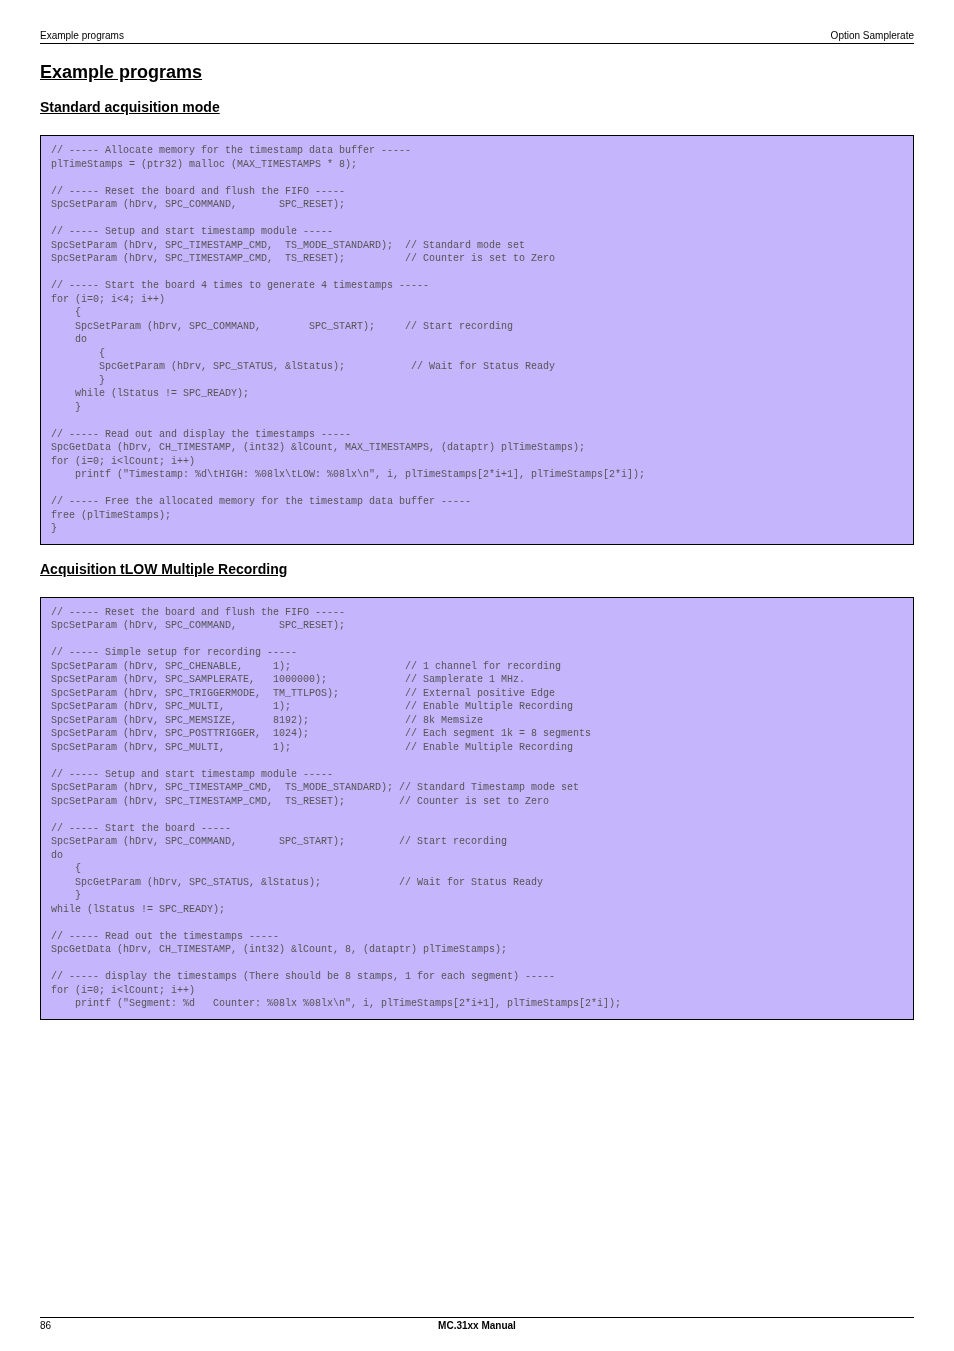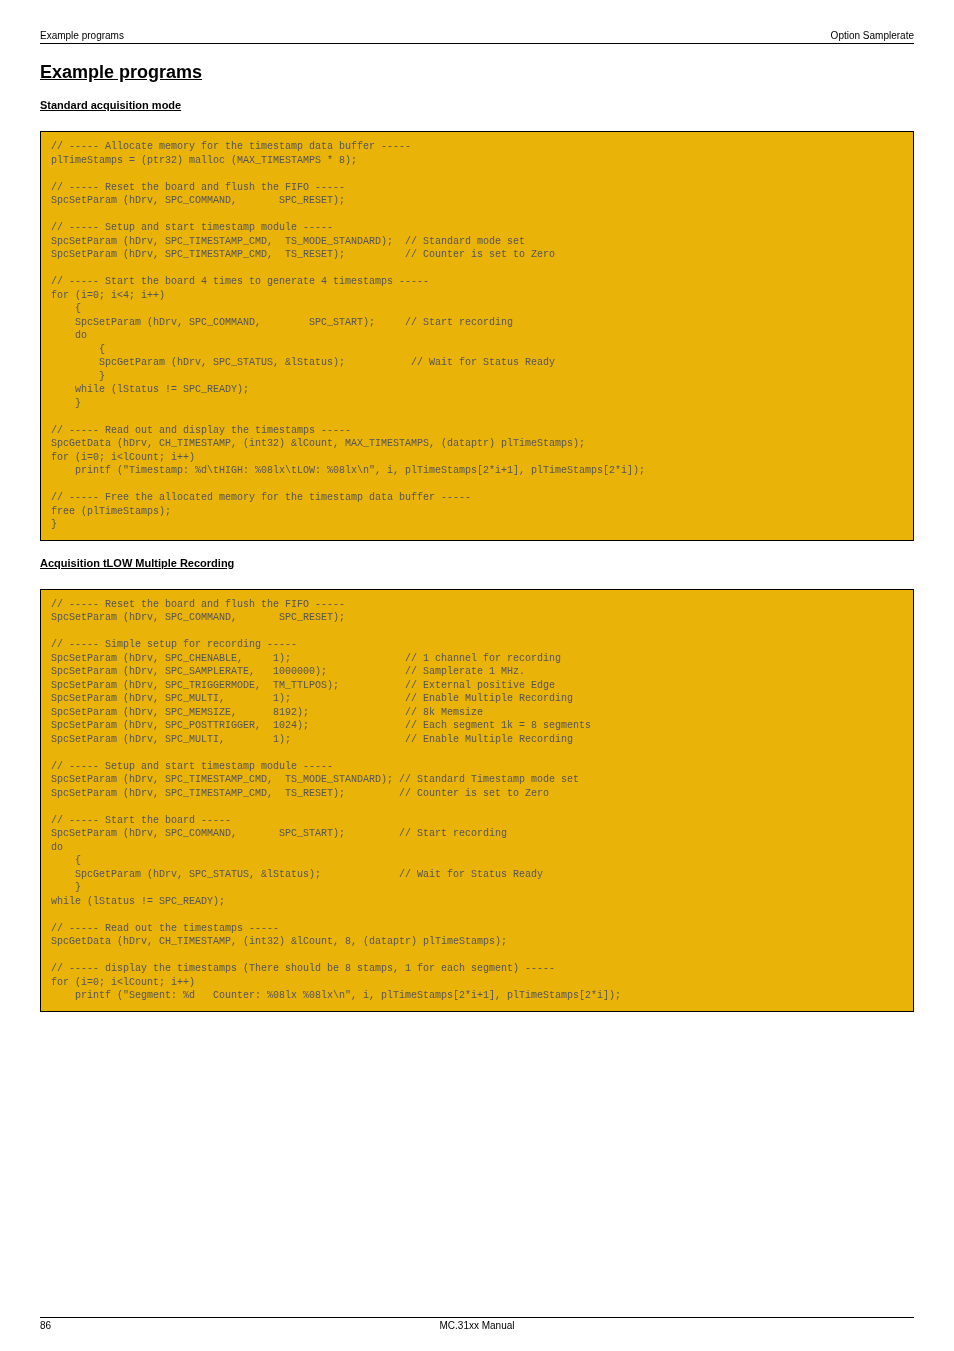--- a/index.html
+++ b/index.html
@@ -25,29 +25,29 @@
       margin-bottom: 18px;
       font-size: 10px;
     }
     h1 {
       font-size: 18px;
       font-weight: bold;
       text-decoration: underline;
       margin-bottom: 16px;
     }
     h2 {
-      font-size: 11px;
+      font-size: 14px;
       font-weight: bold;
       text-decoration: underline;
       margin-bottom: 8px;
       margin-top: 16px;
     }
     .code-block {
       border: 1px solid #000;
-      background: #eab308;
+      background: #c4b5fd;
       padding: 8px 10px;
       margin-bottom: 14px;
       font-family: 'Courier New', Courier, monospace;
       font-size: 10px;
       line-height: 1.35;
       color: #555;
       white-space: pre;
       overflow: hidden;
       margin-top: 20px;
     }
@@ -60,20 +60,21 @@
       display: flex;
       justify-content: space-between;
       padding-top: 2px;
       font-size: 10px;
     }
     .footer .center {
       position: absolute;
       left: 0;
       right: 0;
       text-align: center;
+      font-weight: bold;
     }
     .footer .left {
       position: relative;
       z-index: 1;
     }
   </style>
 </head>
 <body>
 
 <div class="header-row">

